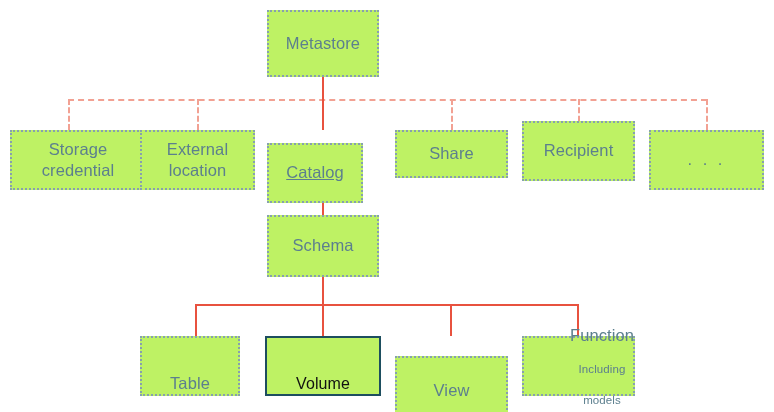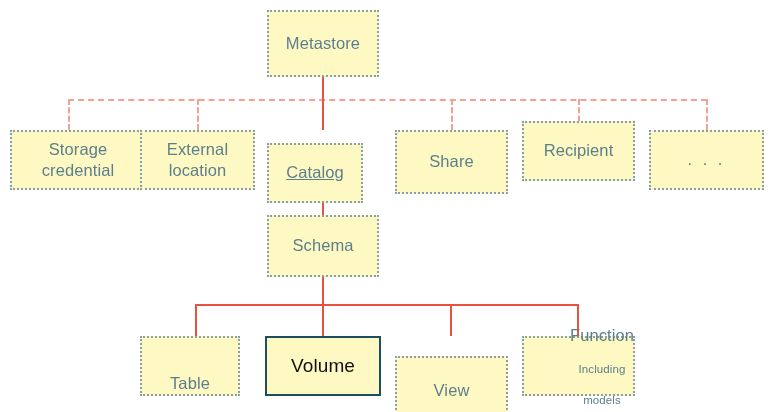--- a/index.html
+++ b/index.html
@@ -14,21 +14,21 @@
     height: 412px;
     background: #ffffff;
     font-family: "Liberation Sans", "DejaVu Sans", sans-serif;
     overflow: hidden;
   }
 
   
   .node {
     position: absolute;
     box-sizing: border-box;
-    background: #fef9c3;
+    background: #bef264;
     border: 2px dotted #86a0af;
     display: flex;
     flex-direction: column;
     align-items: center;
     justify-content: center;
     text-align: center;
     color: #5c7f8e;
     font-size: 16.5px;
     line-height: 1.28;
     letter-spacing: .1px;
@@ -40,21 +40,22 @@
     font-size: 11.5px;
     line-height: 1.18;
     margin-top: 17px;
     color: #5c7f8e;
   }
 
   
   .node.selected {
     border: 2px solid #1d4e5f;
     color: #111111;
-    font-size: 19px;
+    font-size: 16px;
+    justify-content: flex-end;
   }
 
   
   .node.ellipsis .label { letter-spacing: 3px; }
 
   
   .conn { position: absolute; z-index: 1; }
 
   
   .conn.solid-v {
@@ -115,21 +116,21 @@
 
   <div class="node" style="left:140px; top:130px; width:115px; height:60px;">
     <span class="label">External</span>
     <span class="label">location</span>
   </div>
 
   <div class="node" style="left:267px; top:143px; width:96px; height:60px;text-decoration:underline;">
     <span class="label">Catalog</span>
   </div>
 
-  <div class="node" style="left:395px; top:130px; width:113px; height:64px;">
+  <div class="node" style="left:395px; top:130px; width:113px; height:48px;">
     <span class="label">Share</span>
   </div>
 
   <div class="node" style="left:522px; top:121px; width:113px; height:60px;">
     <span class="label">Recipient</span>
   </div>
 
   <div class="node ellipsis" style="left:649px; top:130px; width:115px; height:60px;">
     <span class="label">. . .</span>
   </div>

